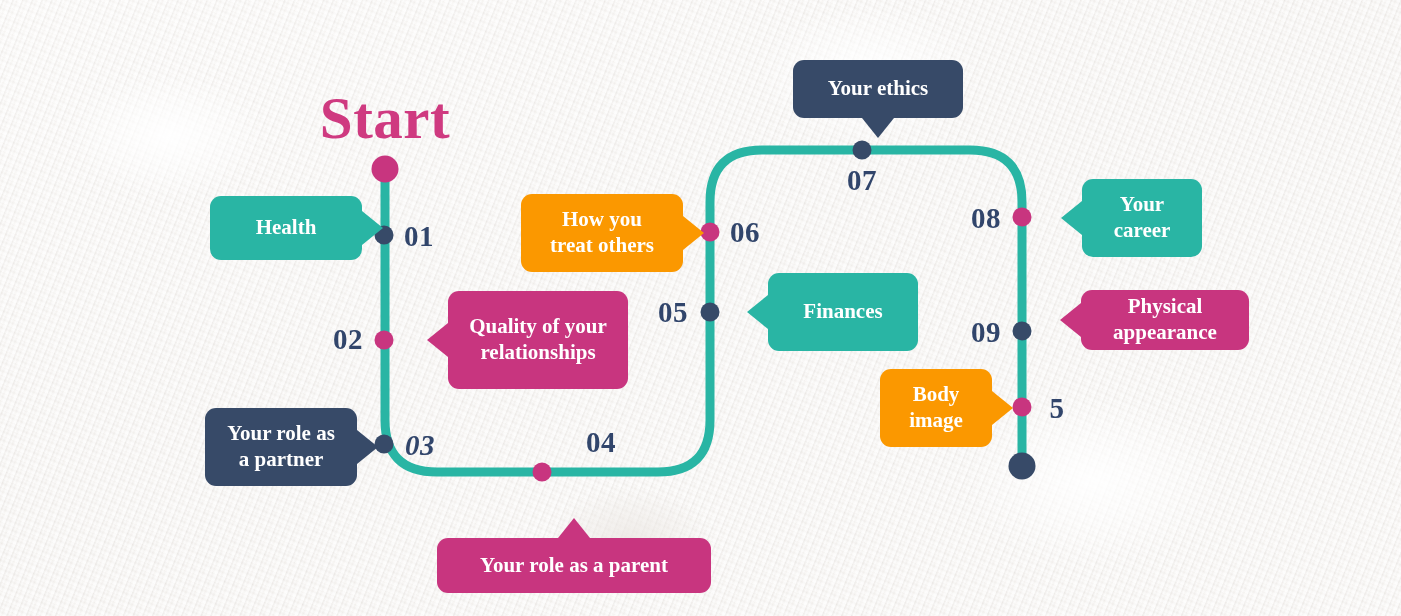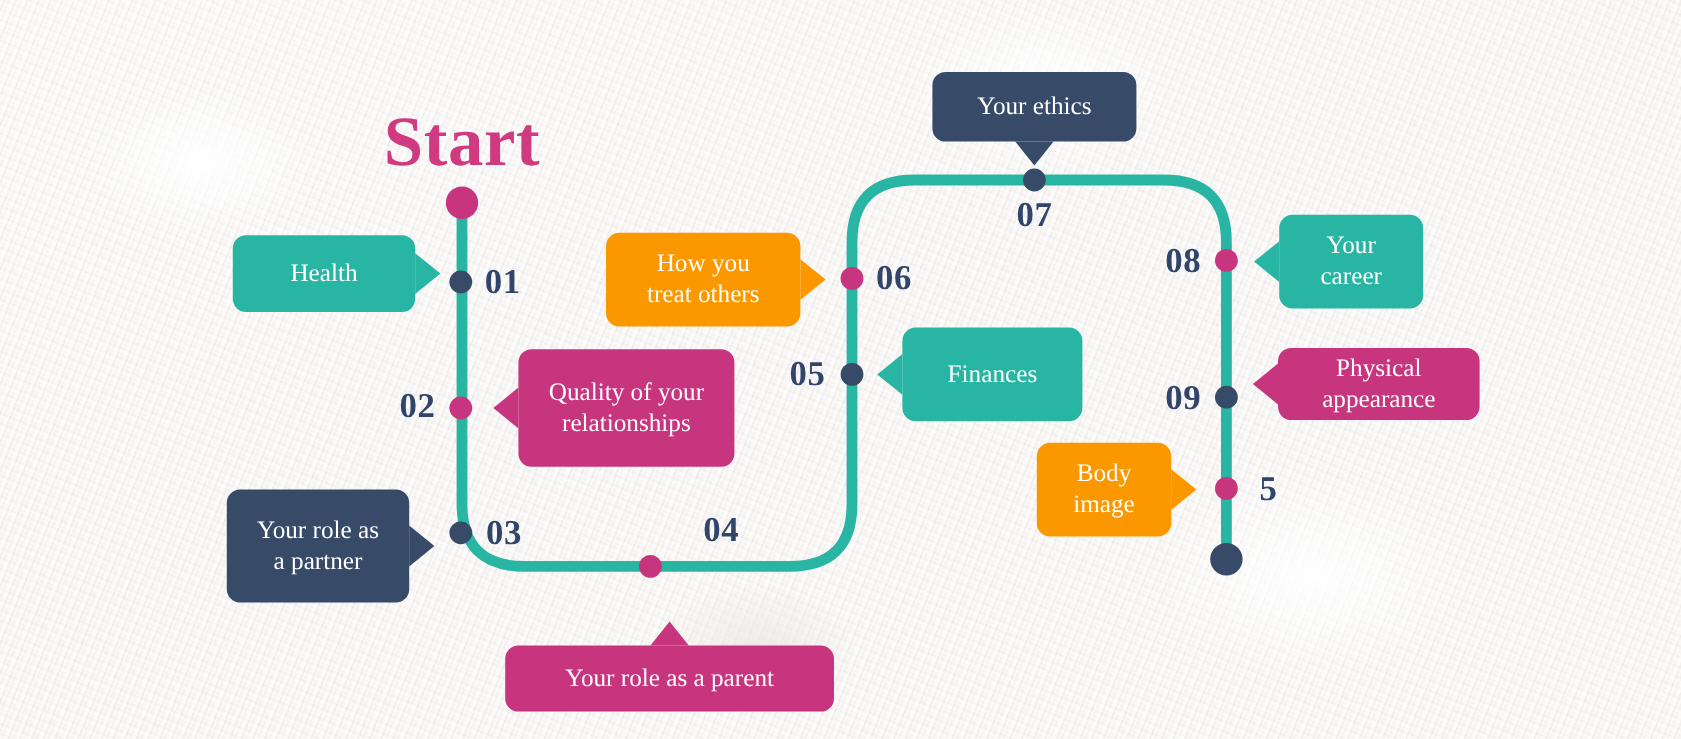--- a/index.html
+++ b/index.html
@@ -79,30 +79,31 @@
     color: #31456b;
     font-size: 59px;
     letter-spacing: 0.5px;
   }
 
   
   .callout {
     position: absolute;
     border-radius: 11px;
     color: #ffffff;
-    font-weight: normal;
+    font-weight: bold;
     font-size: 21px;
     line-height: 1.22;
     text-align: center;
     display: flex;
     align-items: center;
     justify-content: center;
     padding: 14px 18px;
     box-sizing: border-box;
     font-family: "Liberation Serif", "DejaVu Serif", serif;
+    margin-left: 16px;
   }
   .callout .ctext { display: block; }
 
   .c-teal   { background: #29b5a4; }
   .c-pink   { background: #c8357f; }
   .c-navy   { background: #374a68; }
   .c-orange { background: #fb9800; }
 
   
   .callout::after {
@@ -182,22 +183,22 @@
   </div>
 
   <div class="node small pink" style="left:384px; top:340px;"></div>
   <div class="step-num" style="left:348px; top:339px;">02</div>
   <div class="callout c-pink tail-left" style="left:432px; top:291px; width:180px; height:98px; flex-direction:column;">
     <span class="ctext">Quality of your</span>
     <span class="ctext">relationships</span>
   </div>
 
   <div class="node small navy" style="left:384px; top:444px;"></div>
-  <div class="step-num" style="left:420px; top:445px;">03</div>
-  <div class="callout c-navy tail-right" style="left:189px; top:408px; width:152px; height:94px; flex-direction:column;">
+  <div class="step-num" style="left:420px; top:445px;font-style:italic;">03</div>
+  <div class="callout c-navy tail-right" style="left:189px; top:408px; width:152px; height:78px; flex-direction:column;">
     <span class="ctext">Your role as</span>
     <span class="ctext">a partner</span>
   </div>
 
   <div class="node small pink" style="left:542px; top:472px;"></div>
   <div class="step-num" style="left:557px; top:442px;margin-left:44px;">04</div>
   <div class="callout c-pink tail-up" style="left:421px; top:538px; width:274px; height:55px;">
     <span class="ctext">Your role as a parent</span>
   </div>
 

